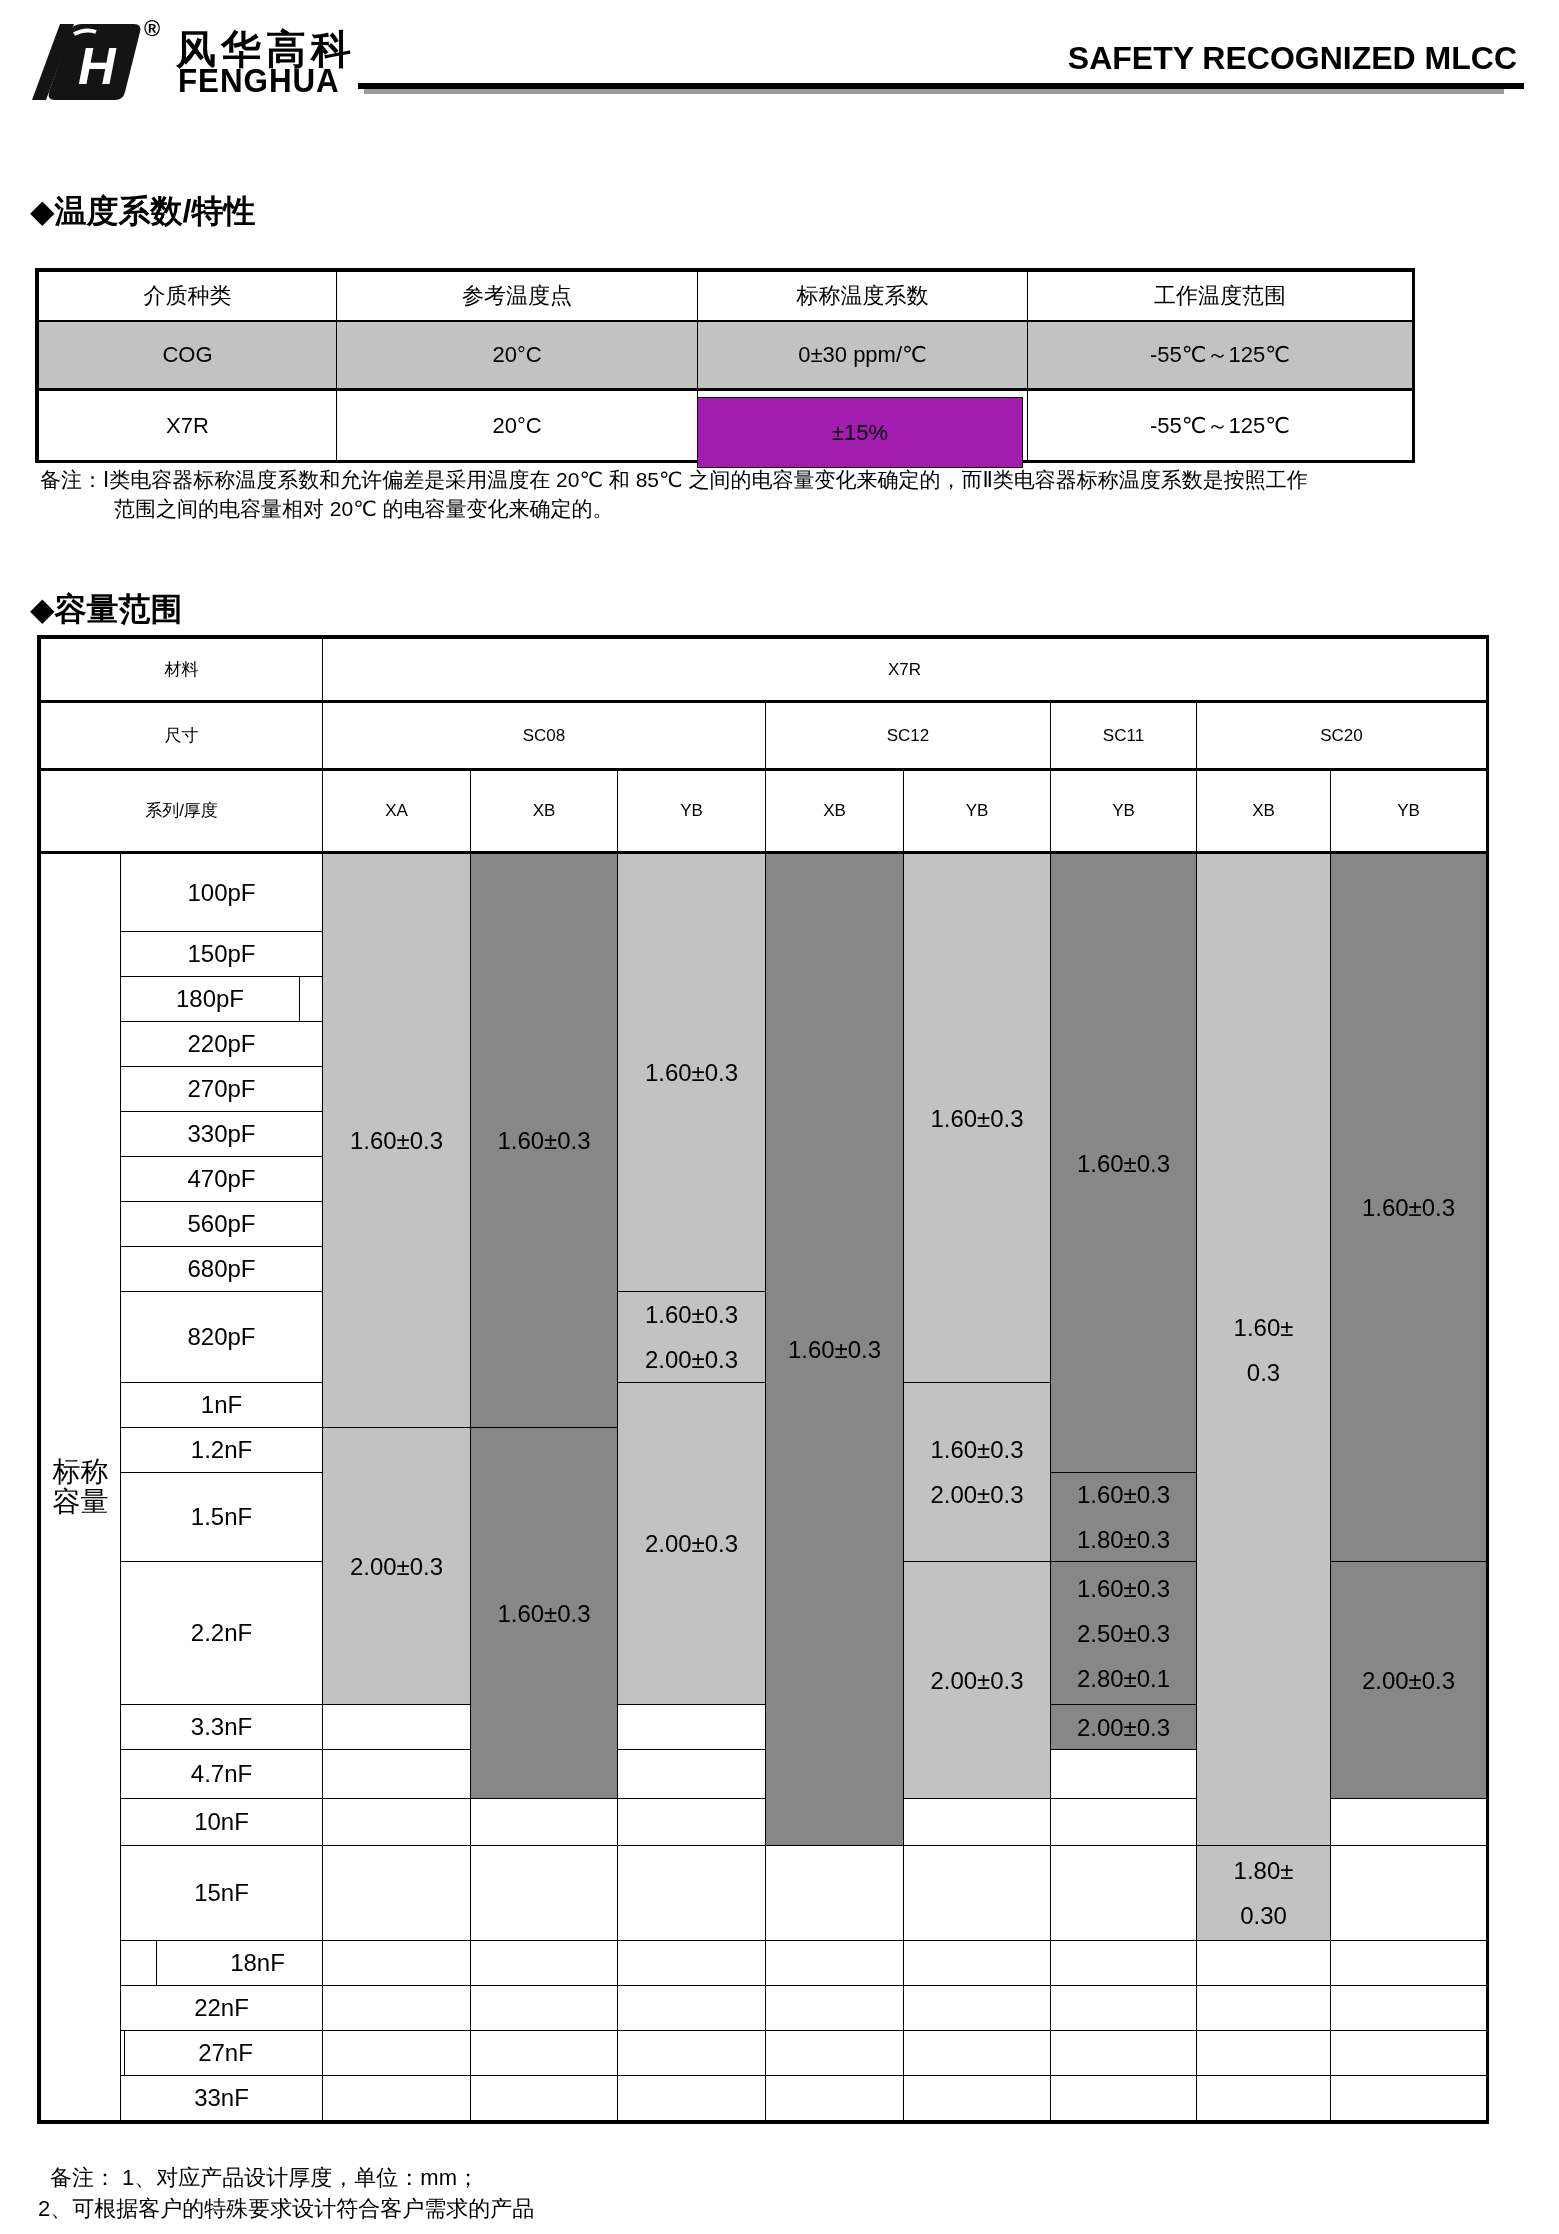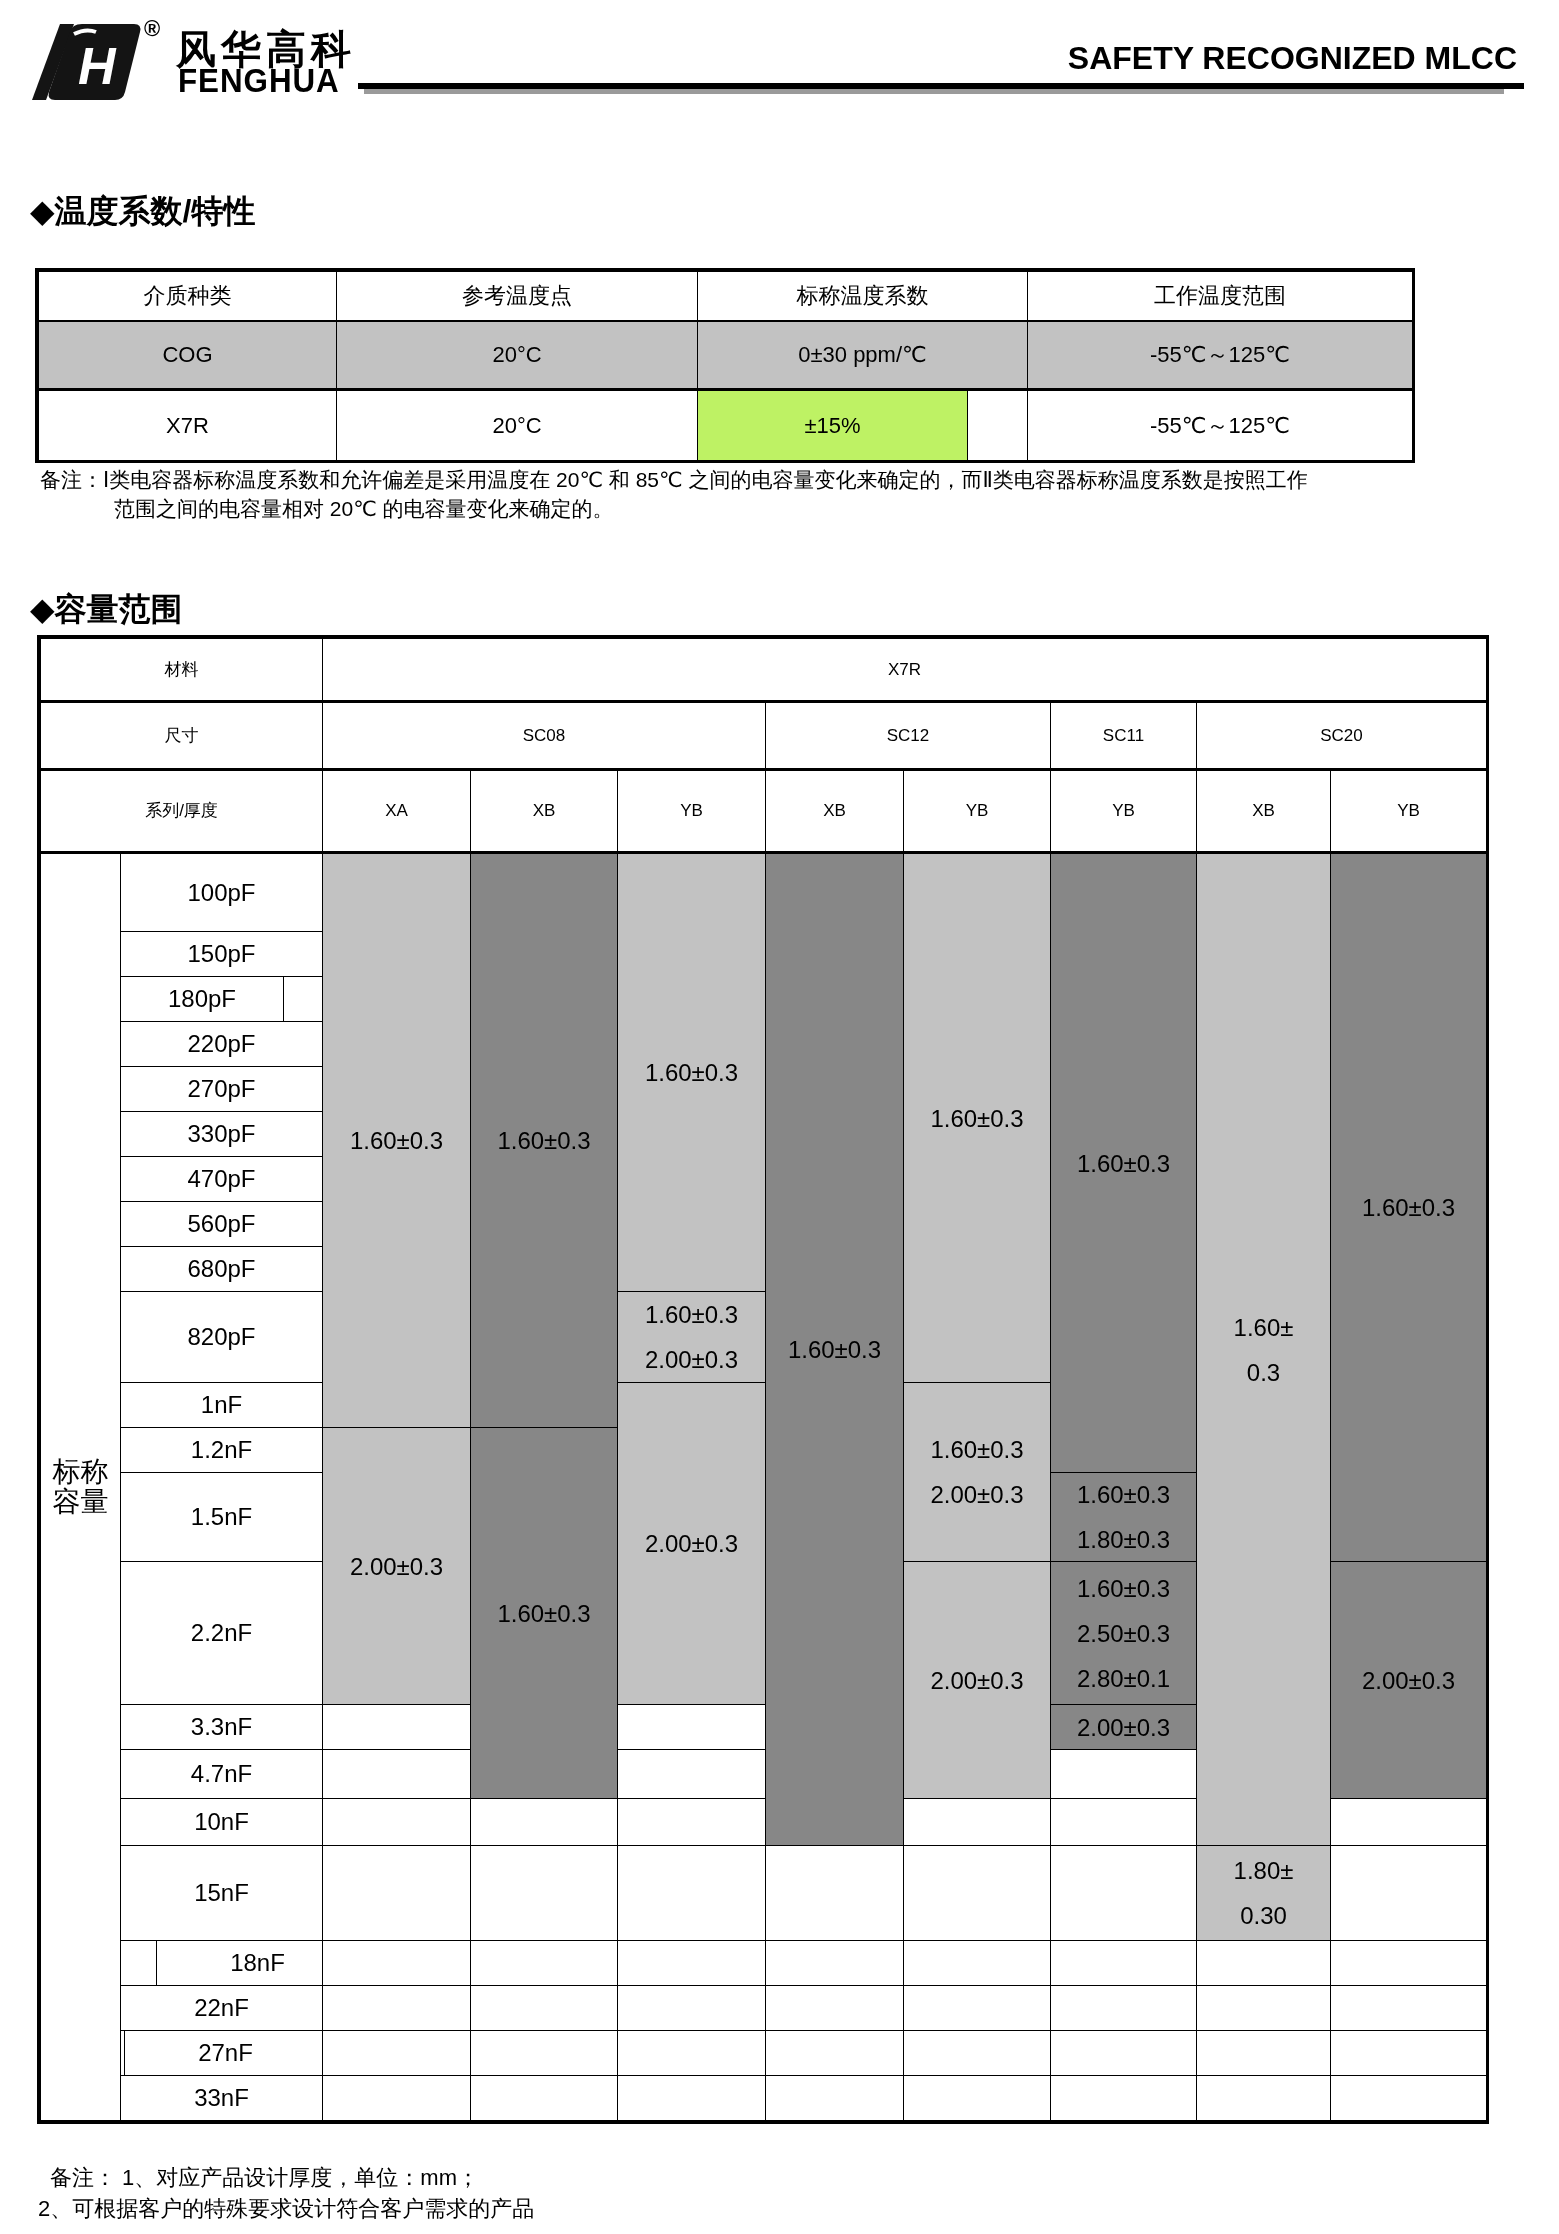--- a/index.html
+++ b/index.html
@@ -56,21 +56,21 @@
     <div class="cell f22 bb2" style="left: 0px; top: 0px; width: 299px; height: 51px;">介质种类</div>
     <div class="cell f22 bb2" style="left: 298px; top: 0px; width: 362px; height: 51px;">参考温度点</div>
     <div class="cell f22 bb2" style="left: 659px; top: 0px; width: 331px; height: 51px;">标称温度系数</div>
     <div class="cell f22 bb3" style="left: 0px; top: 50px; width: 299px; height: 70px; background: rgb(194, 194, 194);">COG</div>
     <div class="cell f22 bb2" style="left: 989px; top: 0px; width: 386px; height: 51px;">工作温度范围</div>
     <div class="cell f22 bb3" style="left: 298px; top: 50px; width: 362px; height: 70px; background: rgb(194, 194, 194);">20°C</div>
     <div class="cell f22 bb3" style="left: 659px; top: 50px; width: 331px; height: 70px; background: rgb(194, 194, 194);">0±30  ppm/℃</div>
     <div class="cell f22 bb3" style="left: 989px; top: 50px; width: 386px; height: 70px; background: rgb(194, 194, 194);">-55℃～125℃</div>
     <div class="cell f22" style="left: 0px; top: 119px; width: 299px; height: 71px; background: rgb(255, 255, 255);">X7R</div>
     <div class="cell f22" style="left: 298px; top: 119px; width: 362px; height: 71px; background: rgb(255, 255, 255);">20°C</div>
-    <div class="cell f22" style="left: 659px; top: 119px; width: 271px; height: 71px; background: #bef264;">±15%</div>
+    <div class="cell f22" style="left: 659px; top: 126px; width: 326px; height: 71px; background: #a21caf;">±15%</div>
     <div class="cell f22" style="left: 989px; top: 119px; width: 386px; height: 71px; background: rgb(255, 255, 255);">-55℃～125℃</div>
   </div>
 
 <div class="note-line" style="left:40px;top:466px">
   <span>备注：</span><span>Ⅰ类电容器标称温度系数和允许偏差是采用温度在 20℃ 和 85℃ 之间的电容量变化来确定的，而Ⅱ类电容器标称温度系数是按照工作</span>
 </div>
 <div class="note-line" style="left:114px;top:495px">范围之间的电容量相对 20℃ 的电容量变化来确定的。</div>
 
 <div class="sec-title" style="top:588px">◆容量范围</div>
 
@@ -106,21 +106,21 @@
     <div class="cell" style="left: 1290px; top: 215px; width: 157px; height: 79px;"></div>
     <div class="cell f24" style="left: 80px; top: 293px; width: 203px; height: 46px;">150pF</div>
     <div class="cell" style="left: 282px; top: 293px; width: 149px; height: 46px;"></div>
     <div class="cell" style="left: 430px; top: 293px; width: 148px; height: 46px;"></div>
     <div class="cell" style="left: 577px; top: 293px; width: 149px; height: 46px;"></div>
     <div class="cell" style="left: 725px; top: 293px; width: 139px; height: 46px;"></div>
     <div class="cell" style="left: 863px; top: 293px; width: 148px; height: 46px;"></div>
     <div class="cell" style="left: 1010px; top: 293px; width: 147px; height: 46px;"></div>
     <div class="cell" style="left: 1156px; top: 293px; width: 135px; height: 46px;"></div>
     <div class="cell" style="left: 1290px; top: 293px; width: 157px; height: 46px;"></div>
-    <div class="cell f24" style="left: 80px; top: 338px; width: 164px; height: 46px;">180pF</div>
+    <div class="cell f24" style="left: 80px; top: 338px; width: 180px; height: 46px;">180pF</div>
     <div class="cell" style="left: 282px; top: 338px; width: 149px; height: 46px;"></div>
     <div class="cell" style="left: 430px; top: 338px; width: 148px; height: 46px;"></div>
     <div class="cell" style="left: 577px; top: 338px; width: 149px; height: 46px;"></div>
     <div class="cell" style="left: 725px; top: 338px; width: 139px; height: 46px;"></div>
     <div class="cell" style="left: 863px; top: 338px; width: 148px; height: 46px;"></div>
     <div class="cell" style="left: 1010px; top: 338px; width: 147px; height: 46px;"></div>
     <div class="cell" style="left: 1156px; top: 338px; width: 135px; height: 46px;"></div>
     <div class="cell" style="left: 1290px; top: 338px; width: 157px; height: 46px;"></div>
     <div class="cell f24" style="left: 80px; top: 383px; width: 203px; height: 46px;">220pF</div>
     <div class="cell" style="left: 282px; top: 383px; width: 149px; height: 46px;"></div>

